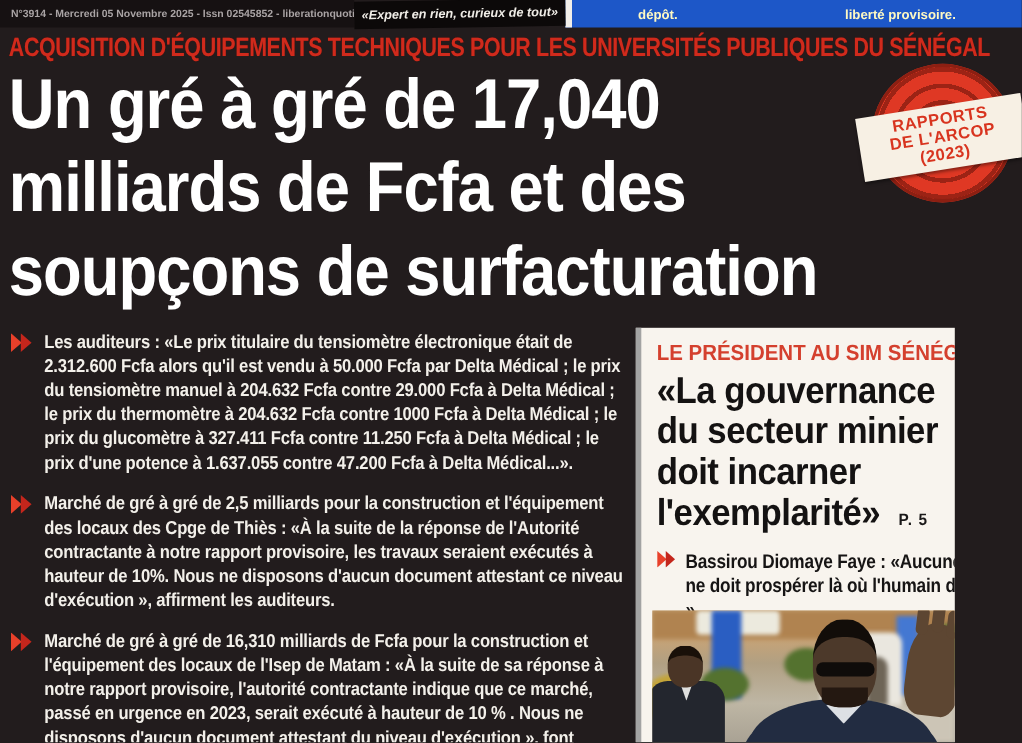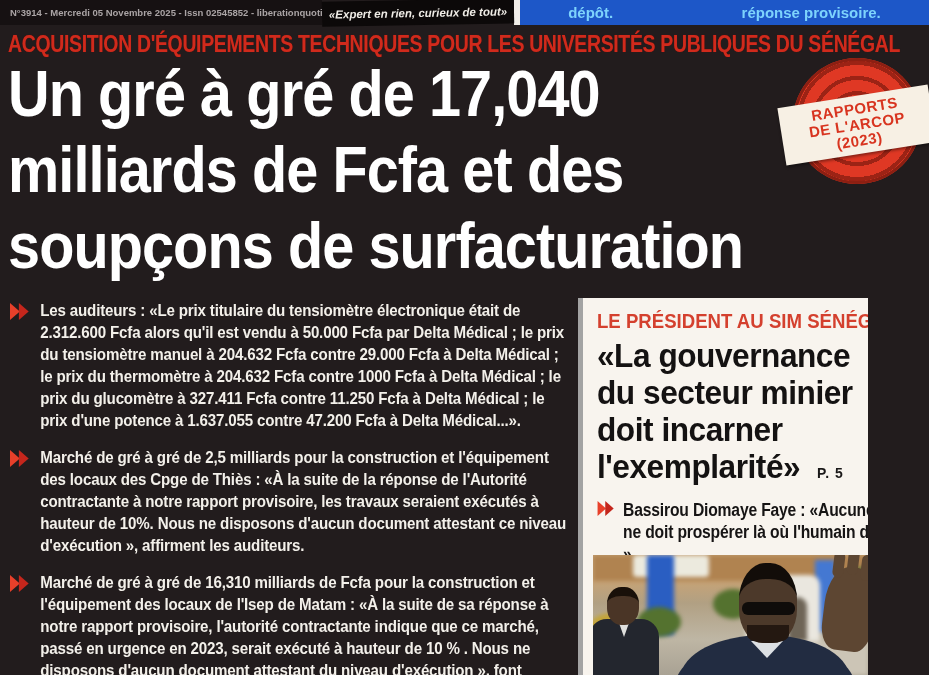--- a/index.html
+++ b/index.html
@@ -10,21 +10,21 @@
   
   .topbar { position:absolute; left:0; top:0; width:929px; height:25px; display:flex; }
   .price-box { width:135px; background:#f4f1ec; color:#111; font-weight:bold; font-size:17px;
                display:flex; align-items:center; padding-left:8px; letter-spacing:.5px;
                border:2px solid #0c0a0a; }
   .issue-bar { width:322px; background:#161112; color:#aaa4a5; font-size:9.5px; font-weight:bold;
                display:flex; align-items:center; padding-left:10px; white-space:nowrap; overflow:hidden; }
   .slogan-box { width:192px; background:#0c0909; color:#efece6; font-size:11.5px; font-style:italic;
                 font-weight:bold; display:flex; align-items:center; justify-content:center;
                 white-space:nowrap; overflow:hidden; transform:rotate(-1deg); }
-  .blue-bar { flex:1; background:#1d57c8; color:#7dd3fc; font-weight:bold; font-size:15px;
+  .blue-bar { flex:1; background:#1d57c8; color:#fef9c3; font-weight:bold; font-size:12px;
               display:flex; align-items:center; justify-content:space-around; border-left:6px solid #f1eee9;gap:32px; }
 
   
   .kicker { position:absolute; left:8px; top:30px; width:920px; color:#d02a1c; font-weight:bold;
             font-size:24px; white-space:nowrap; transform:scaleX(0.81); transform-origin:left center;
             letter-spacing:-0.4px; text-shadow:0 0 1px #6e150d; }
 
   
   .headline { position:absolute; left:8px; top:56px; color:#ffffff; font-weight:bold;
               font-size:64px; line-height:76px; letter-spacing:-1px;
@@ -99,21 +99,21 @@
 </head>
 <body>
 
 <div class="page">
 
   <div class="topbar">
     <div class="issue-bar">N°3914 - Mercredi 05 Novembre 2025 - Issn 02545852 - liberationquotidien@gmail.com</div>
     <div class="slogan-box">«Expert en rien, curieux de tout»</div>
     <div class="blue-bar">
       <span>dépôt.</span>
-      <span>réponse provisoire.</span>
+      <span>liberté provisoire.</span>
     </div>
   </div>
 
   <div class="kicker">ACQUISITION D'ÉQUIPEMENTS TECHNIQUES POUR LES UNIVERSITÉS PUBLIQUES DU SÉNÉGAL</div>
 
   <div class="headline">
     <span>Un gré à gré de 17,040</span>
     <span>milliards de Fcfa et des</span>
     <span>soupçons de surfacturation</span>
   </div>

